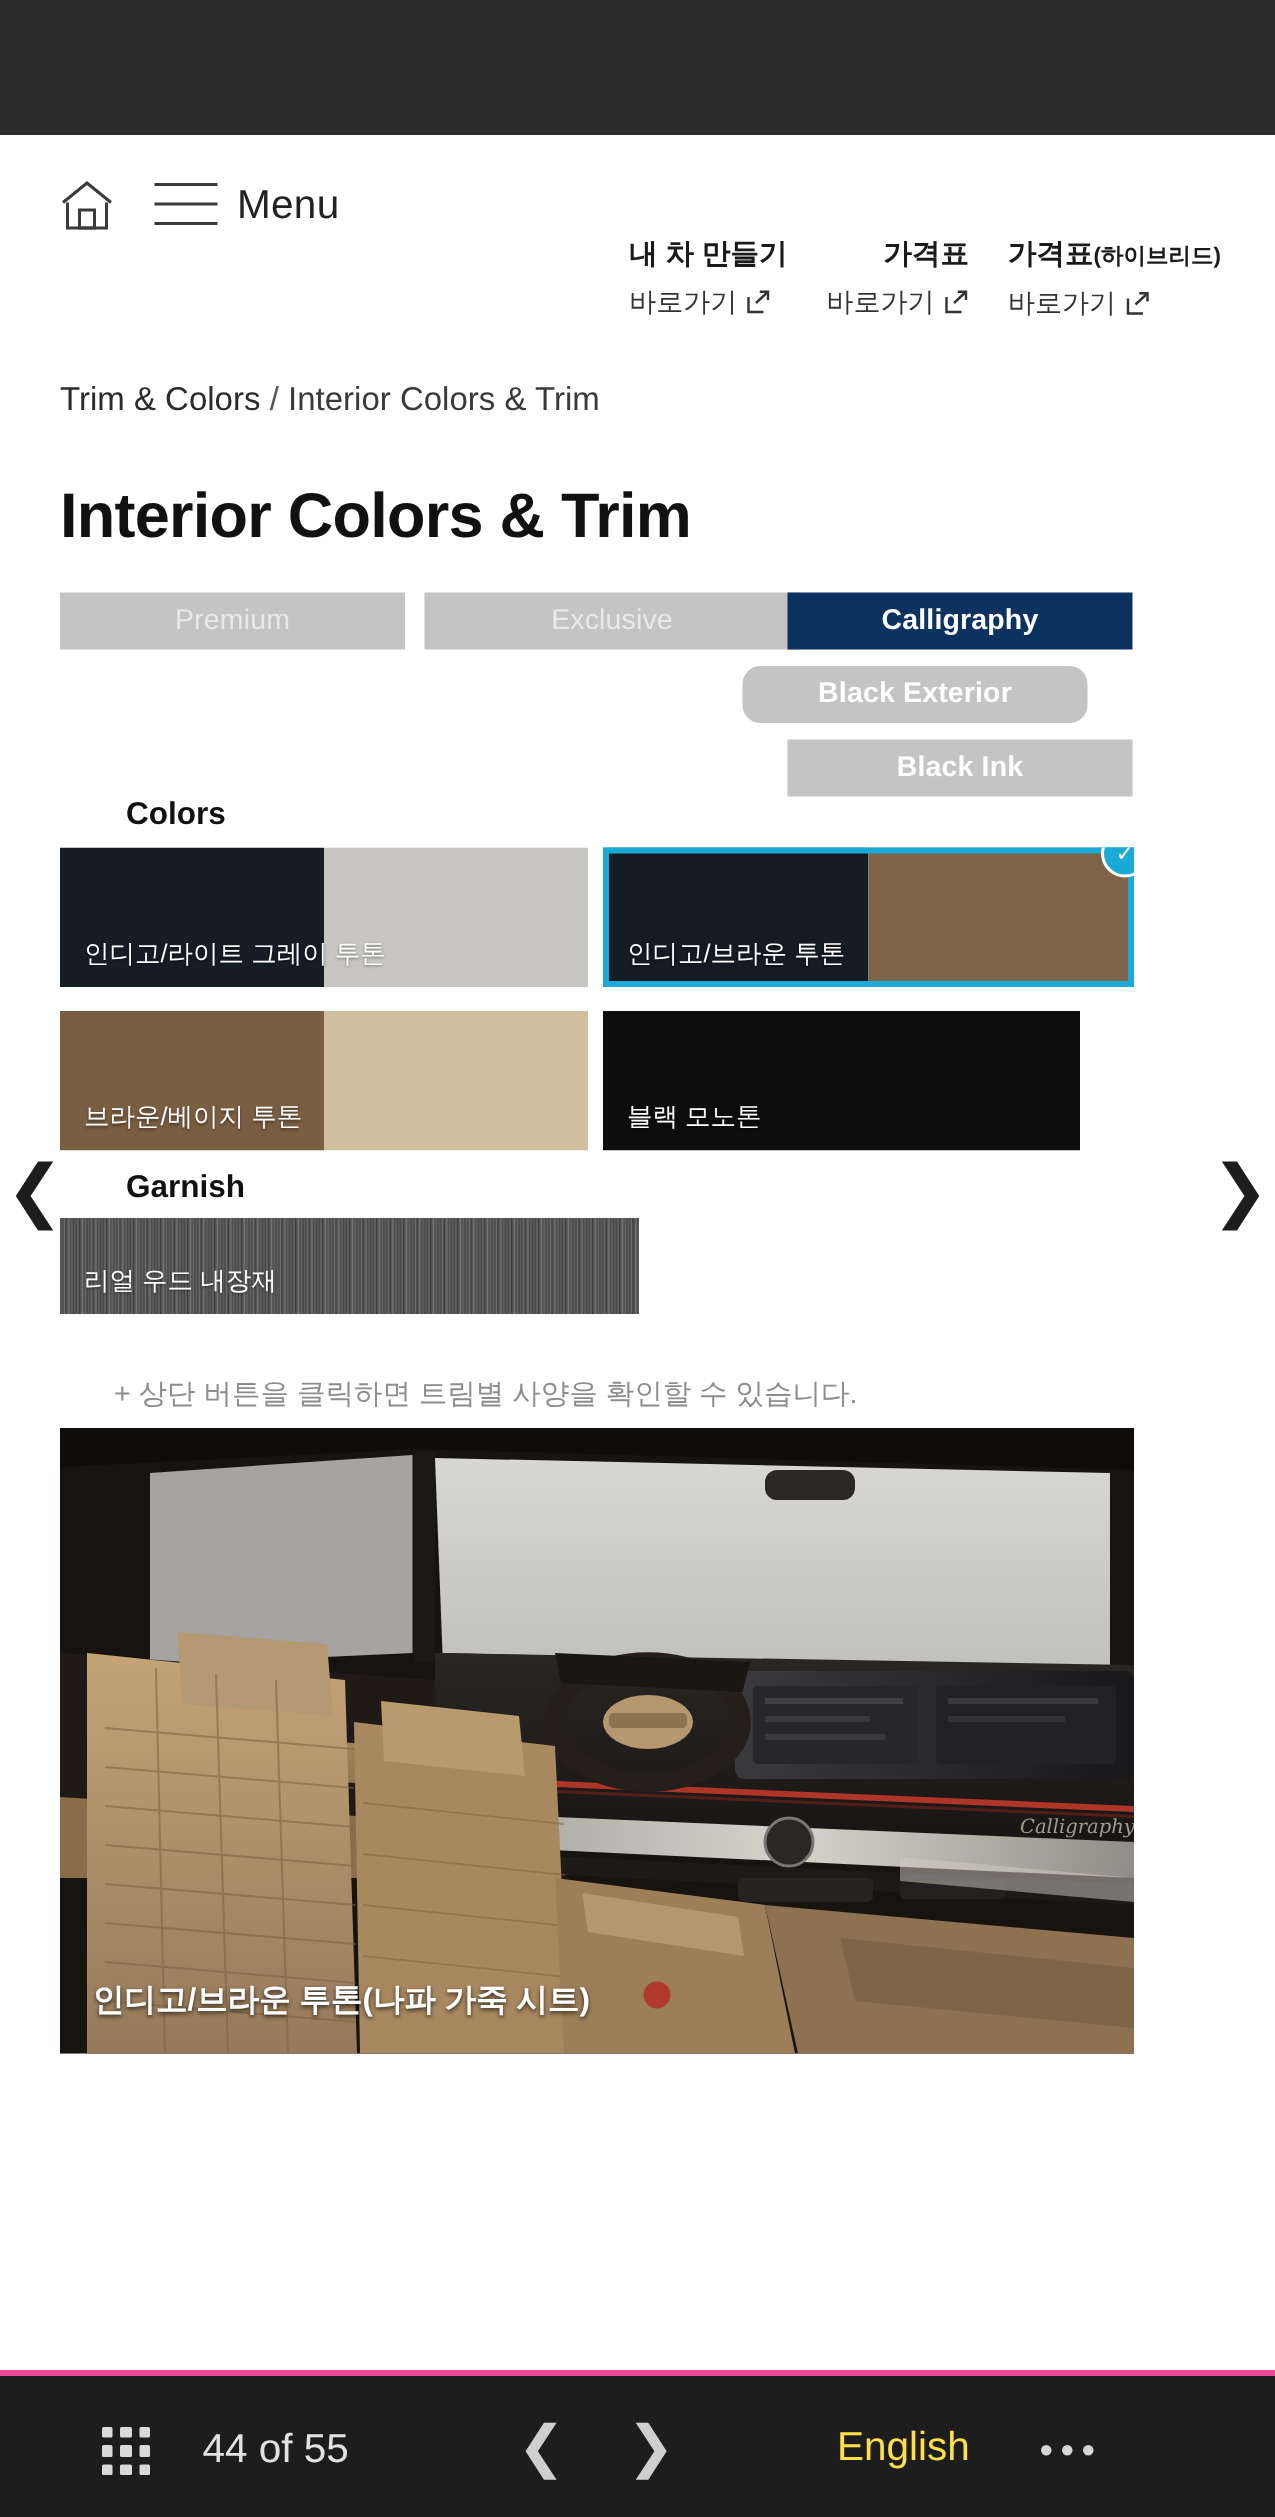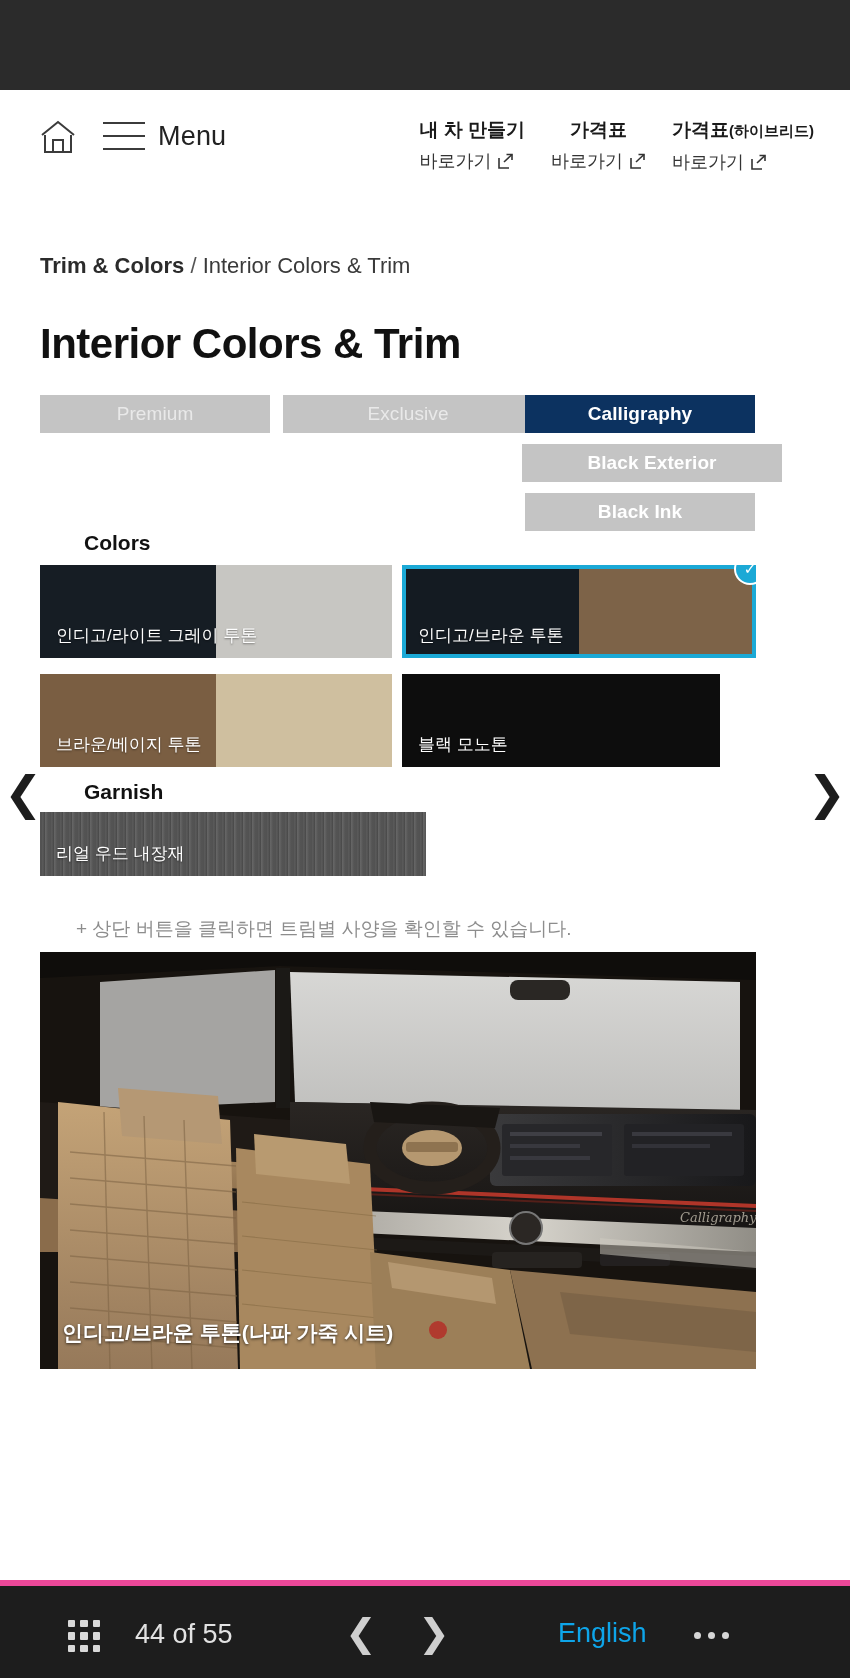--- a/index.html
+++ b/index.html
@@ -38,39 +38,39 @@
   }
   .hamburger span:last-child { margin-bottom: 0; }
   .menu-label {
     position: absolute; left: 158px; top: 31px;
     font-size: 27px; color: #222; letter-spacing: .2px;
   }
   .quicklinks {
     position: absolute; right: 36px; top: 28px;
     display: flex; gap: 26px; align-items: flex-start;
   }
-  .ql { text-align: center; }
+  .ql { text-align: right; margin-top: 40px; }
   .ql-title {
     font-size: 19px; font-weight: 700; color: #1a1a1a;
     white-space: nowrap; line-height: 24px;
   }
   .ql-title .sub { font-size: 15px; font-weight: 700; }
   .ql-go {
     display: flex; align-items: center; gap: 6px;
     font-size: 18px; color: #333; margin-top: 7px;
     white-space: nowrap;
   }
   .ext-icon { width: 17px; height: 17px; display:inline-block; }
 
   
   .breadcrumb {
     position: absolute; left: 40px; top: 253px;
     font-size: 22px; color: #2b2b2b;
   }
-  .breadcrumb b { font-weight: 700; }
+  .breadcrumb b { font-weight: 400; }
   .breadcrumb .sep { color: #555; }
   .breadcrumb .cur { color: #3a3a3a; }
 
   .page-title {
     position: absolute; left: 40px; top: 320px;
     font-size: 42px; font-weight: 700; color: #111;
     letter-spacing: -.5px;
   }
 
   
@@ -80,21 +80,21 @@
     background: #c4c4c4; color: #ffffff;
     font-size: 19px; font-weight: 700;
     display: flex; align-items: center; justify-content: center;
     letter-spacing: .1px;
   }
   .trim-btn.ghost { color: #e9e9e9; font-weight: 400; }
   .trim-btn.active { background: #0c3260; color: #ffffff; }
   .t-premium   { left: 40px;  top: 0;  width: 230px; }
   .t-exclusive { left: 283px; top: 0;  width: 250px; }
   .t-callig    { left: 525px; top: 0;  width: 230px; }
-  .t-blackext  { left: 522px; top: 49px; width: 260px; }
+  .t-blackext  { left: 495px; top: 49px; width: 230px; border-radius: 12px; }
   .t-blackink  { left: 525px; top: 98px; width: 230px; }
 
   
   .sec-title {
     position: absolute; font-size: 21px; font-weight: 700; color: #111; margin-left: 44px;
   }
   .sec-colors  { left: 40px; top: 531px; }
   .sec-garnish { left: 40px; top: 780px; }
 
   .swatch {
@@ -162,40 +162,40 @@
     font-family: "DejaVu Sans", sans-serif;
   }
   .car-left  { left: 4px; }
   .car-right { right: 4px; }
 
   
   .bottombar {
     position: absolute; left: 0; bottom: 0;
     width: 850px; height: 98px;
     background: #1d1d1d;
-    border-top: 6px solid #ec4899;
+    border-top: 4px solid #ec4899;
     display: flex; align-items: center;
   }
   .grid-icon {
     position: absolute; left: 68px; top: 34px;
     width: 32px; height: 32px;
     display: grid; grid-template-columns: repeat(3,1fr);
     grid-template-rows: repeat(3,1fr); gap: 5px;
   }
   .grid-icon i { background: #d9d9d9; display:block; border-radius: 1px; }
   .page-count {
     position: absolute; left: 135px; top: 33px;
     font-size: 27px; color: #e2e2e2;
   }
   .nav-prev { position: absolute; left: 345px; top: 26px; }
   .nav-next { position: absolute; left: 418px; top: 26px; }
   .chev { font-size: 38px; color: #cfcfcf; line-height: 42px; font-family:"DejaVu Sans",sans-serif; }
   .lang {
     position: absolute; left: 558px; top: 32px;
-    font-size: 27px; color: #0ea5e9;
+    font-size: 27px; color: #fde047;
   }
   .more-dots {
     position: absolute; left: 694px; top: 46px;
     display: flex; gap: 7px;
   }
   .more-dots i { width: 7px; height: 7px; border-radius: 50%; background: #d6d6d6; }
 </style>
 </head>
 <body>
 

